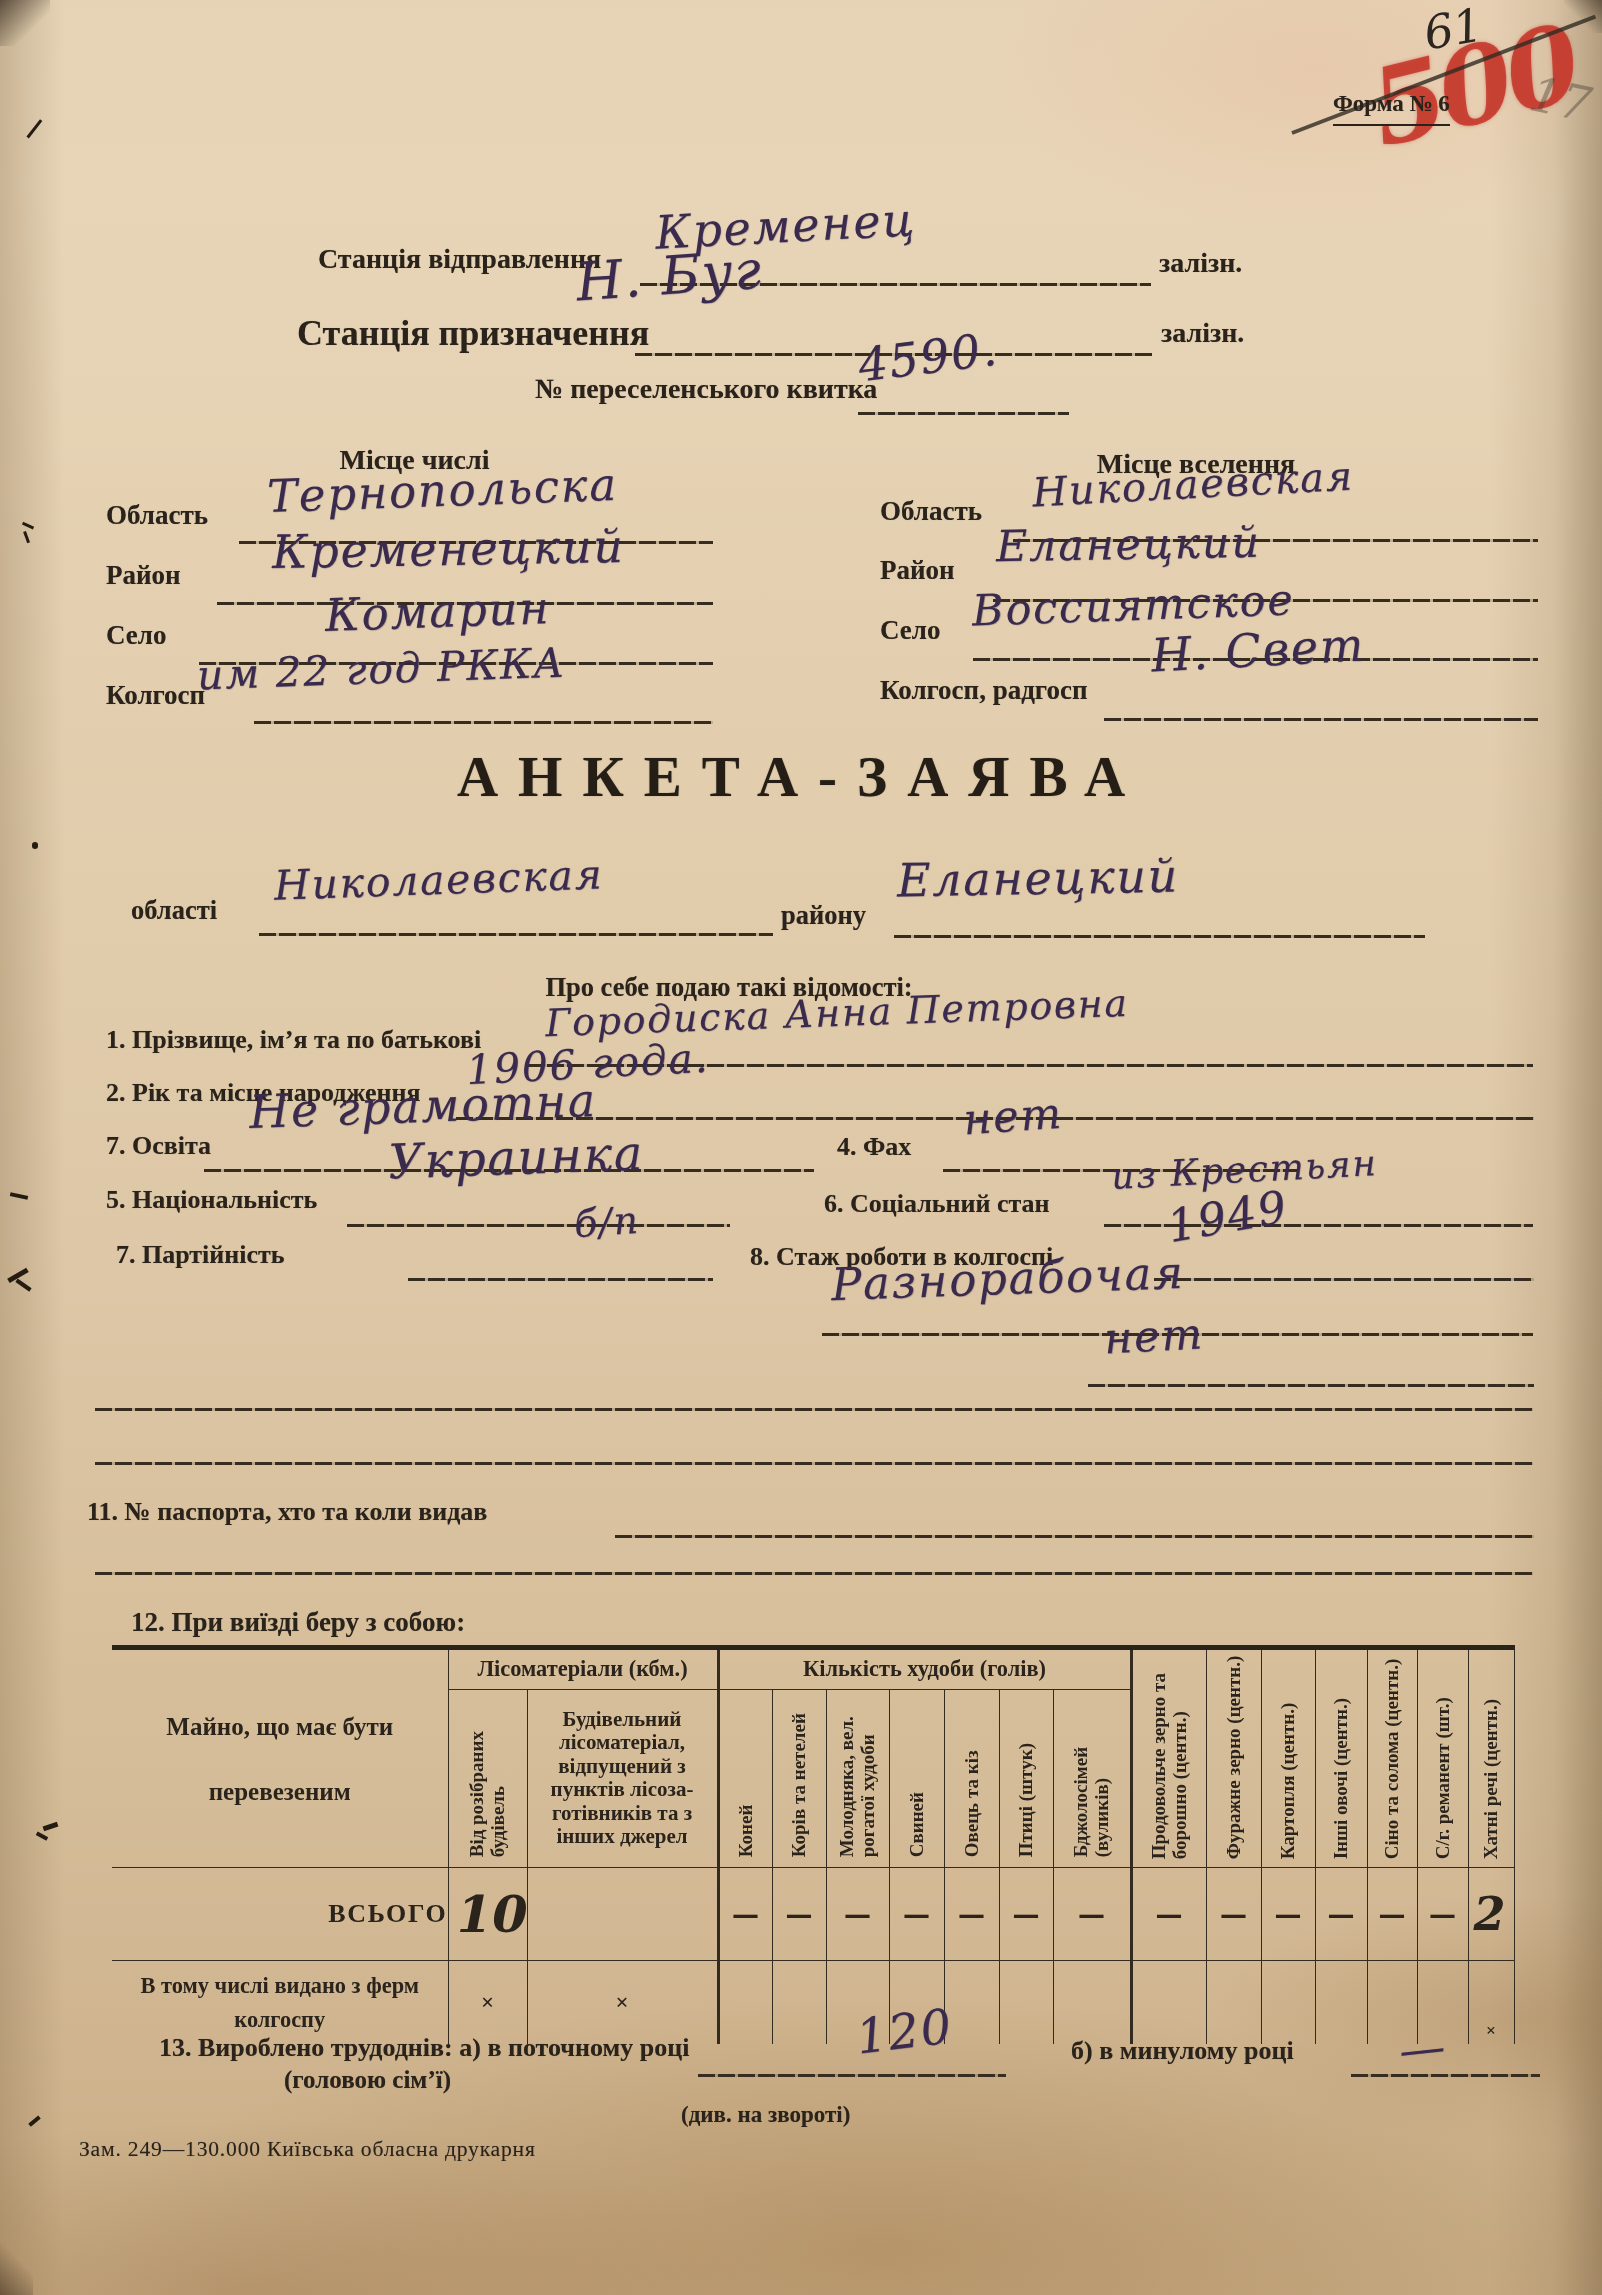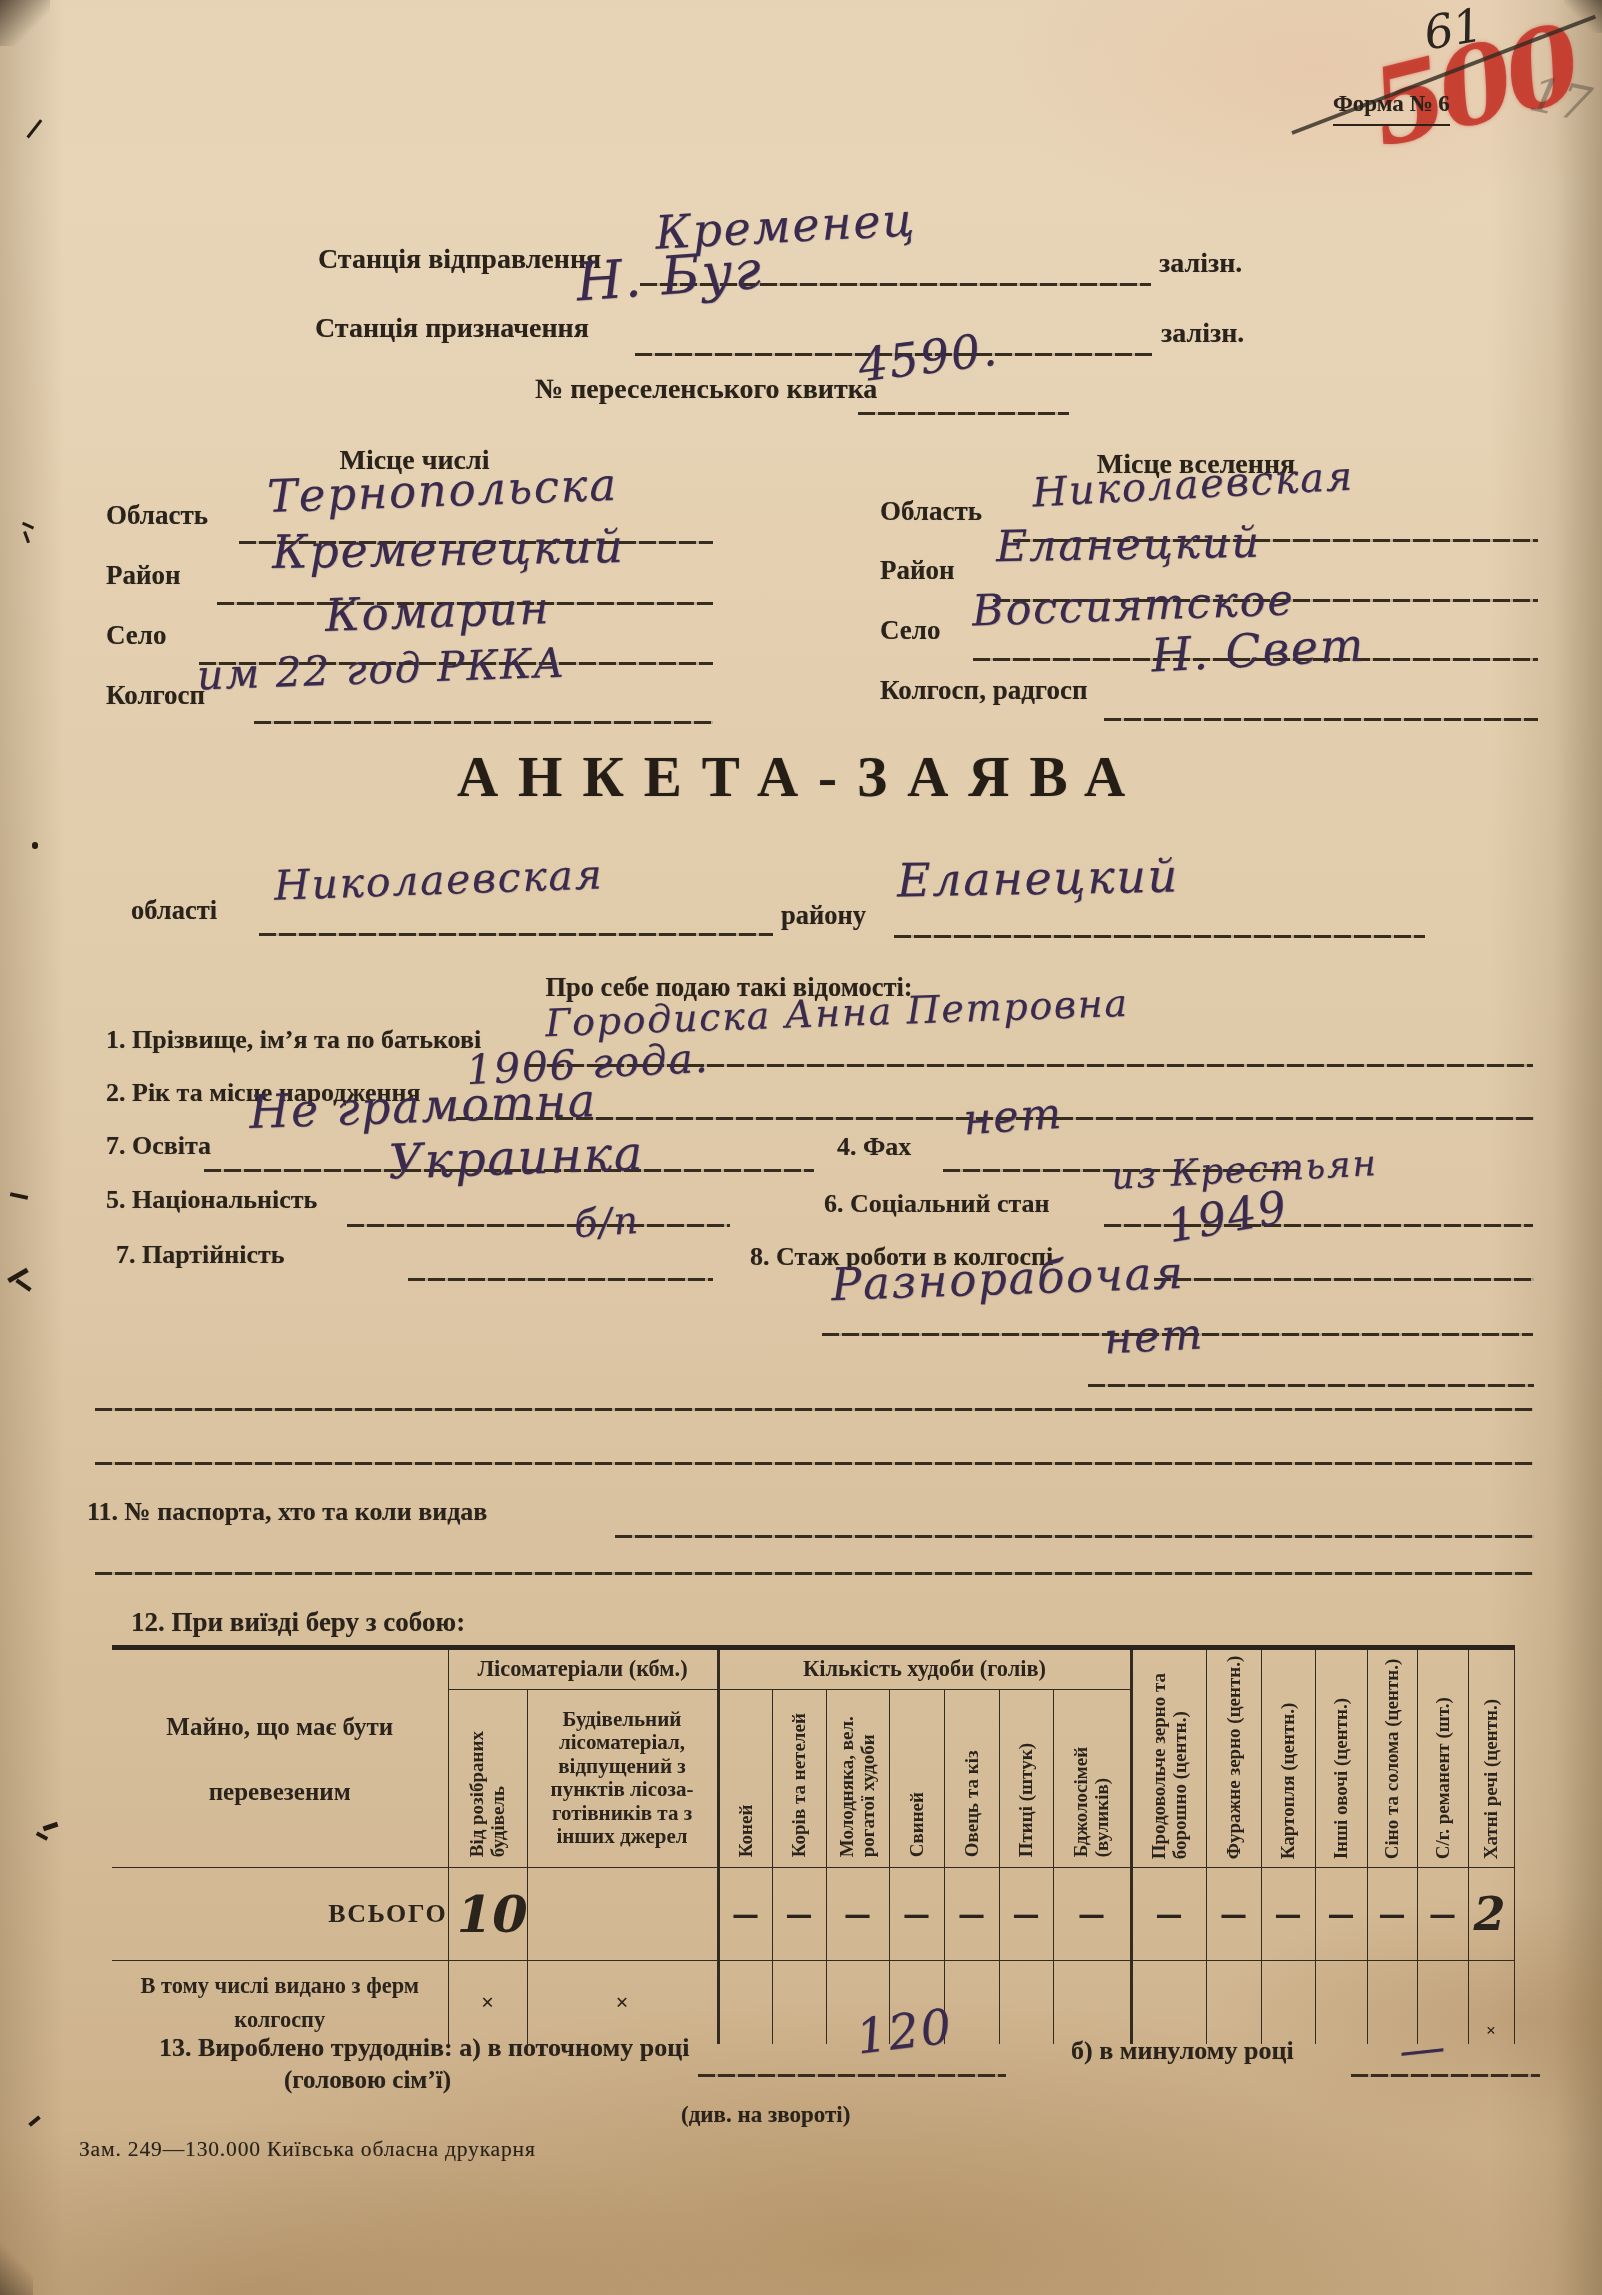--- a/index.html
+++ b/index.html
@@ -76,21 +76,21 @@
   <div class="red" style="left:1370px;top:23px;font-size:106px;letter-spacing:-5px;transform:rotate(-14deg);">500</div>
   <div class="mark" style="left:1292px;top:131px;width:325px;height:4.1px;transform:rotate(-21deg);transform-origin:left center;background:rgba(48,42,34,.8);"></div>
   <div class="pencil" style="left:1530px;top:71px;font-size:48px;color:rgba(70,62,54,.42);transform:rotate(12deg);">17</div>
   <div class="lbl" style="left:1333px;top:91px;font-size:23px;border-bottom:2.5px solid #2a231b;padding-bottom:6.6px;">Форма № 6</div>
 
   <div class="lbl" style="left:318px;top:243px;font-size:28px;">Станція відправлення</div>
   <div class="rule" style="left:640px;top:283px;width:511px;"></div>
   <div class="hw" style="left:655px;top:199px;font-size:46px;transform:rotate(-3deg);">Кременец</div>
   <div class="lbl" style="left:1159px;top:247px;font-size:28px;">залізн.</div>
 
-  <div class="lbl" style="left:315px;top:312px;font-size:28px;">Станція призначення</div>
+  <div class="lbl" style="left:297px;top:312px;font-size:36px;">Станція призначення</div>
   <div class="rule" style="left:635px;top:353px;width:517px;"></div>
   <div class="hw" style="left:576px;top:245px;font-size:53px;transform:rotate(-4deg);">Н. Буг</div>
   <div class="lbl" style="left:1161px;top:317px;font-size:28px;">залізн.</div>
 
   <div class="lbl" style="left:535px;top:373px;font-size:28px;">№ переселенського квитка</div>
   <div class="rule" style="left:858px;top:412px;width:211px;"></div>
   <div class="hw" style="left:858px;top:330px;font-size:46px;transform:rotate(-7deg);">4590.</div>
 
   <div class="lbl ctr" style="left:282px;top:444px;width:265px;font-size:28px;">Місце числі</div>
   <div class="lbl" style="left:106px;top:500px;font-size:27px;">Область</div>

